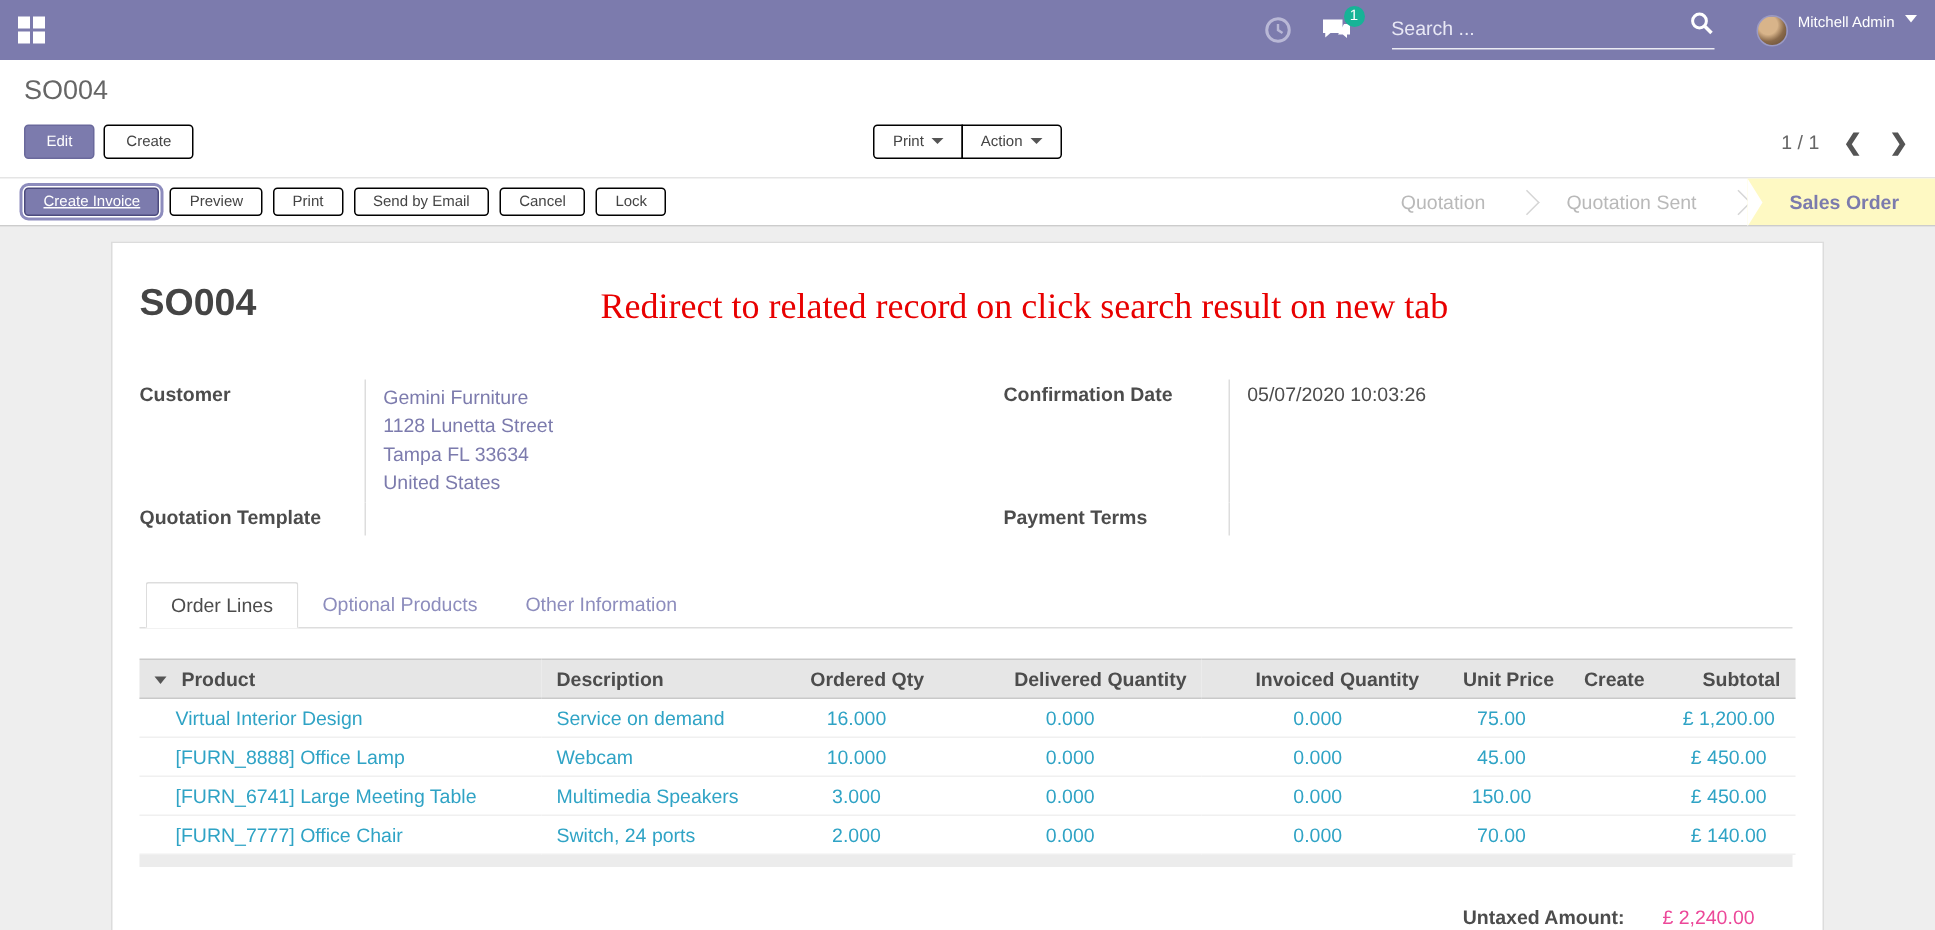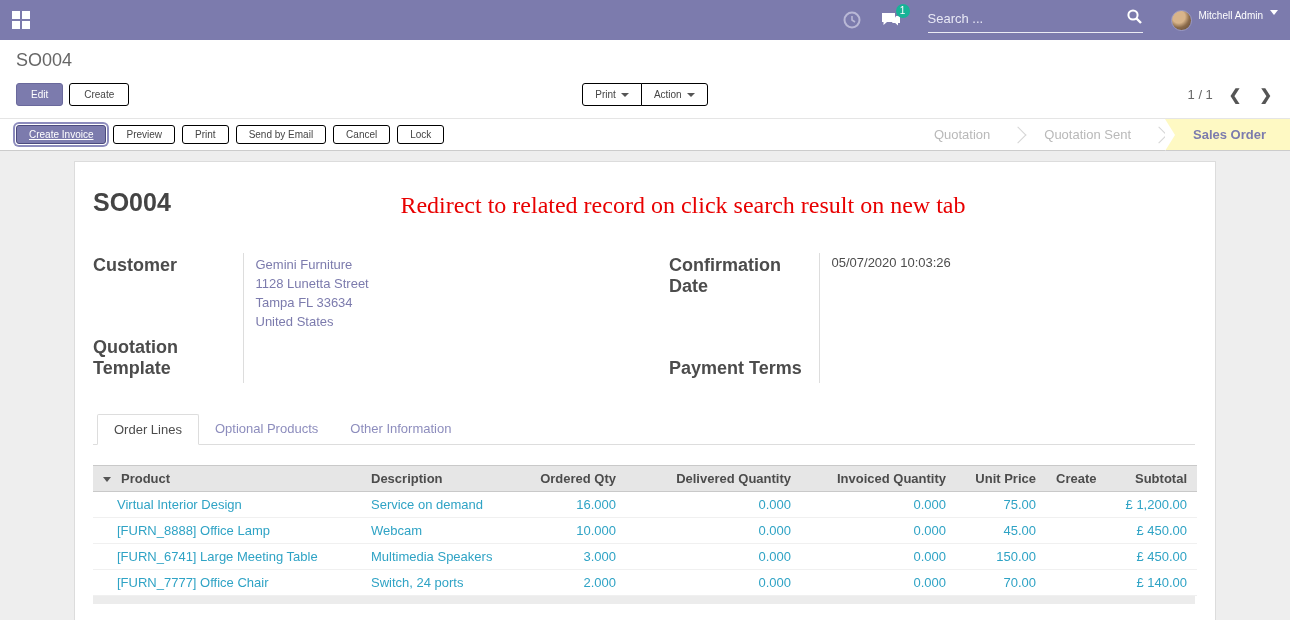--- a/index.html
+++ b/index.html
@@ -53,37 +53,37 @@
   
   .content { padding:10px 0 0 0; }
   .sheet { width:1142px; margin:0 auto; background:#fff; border:1px solid #dcdcdc; min-height:460px; padding:26px 20px 20px 18px; }
   .sheet-title-row { display:flex; align-items:flex-start; }
   .sheet-title { font-size:25px; font-weight:bold; color:#444; }
   .annotation { flex:1; text-align:center; font-family:"Liberation Serif", serif; font-size:24px; color:#e80000; padding-top:4px; }
 
   .field-groups { display:grid; grid-template-columns:1fr 1fr; column-gap:50px; margin-top:34px; }
   .ftable { display:table; width:100%; border-collapse:collapse; }
   .frow { display:table-row; }
-  .flabel { display:table-cell; width:150px; font-size:18px; font-weight:bold; color:#4c4c4c; padding:2px 0 4px 0; vertical-align:top; }
+  .flabel { display:table-cell; width:150px; font-size:13px; font-weight:bold; color:#4c4c4c; padding:2px 0 4px 0; vertical-align:top; }
   .fval { display:table-cell; border-left:1px solid #ddd; padding:2px 0 4px 12px; font-size:13px; vertical-align:top; min-height:20px; }
   .fval.link { color:#7c7bad; }
   .fval .line { line-height:19px; }
   .fval.empty { height:22px; }
 
   
   .tabs { margin-top:30px; border-bottom:1px solid #ddd; display:flex; padding-left:4px; }
   .tab { font-size:13px; padding:7px 16px; cursor:pointer; color:#8d8dbd; position:relative; top:1px; }
   .tab.active { background:#fff; border:1px solid #ddd; border-bottom:1px solid #fff; border-radius:2px 2px 0 0; color:#4c4c4c; }
 
   
   table.lines { width:100%; border-collapse:collapse; margin-top:20px; table-layout:fixed; }
   table.lines th { background:#e6e6e6; border-top:1px solid #c9c9c9; border-bottom:1px solid #c9c9c9; font-size:13px; font-weight:bold; color:#4c4c4c; padding:5px 10px; text-align:left; }
   table.lines th.num { text-align:right; }
   table.lines td { font-size:13px; color:#2fa3c5; padding:5px 10px; border-bottom:1px solid #f0f0f0; cursor:pointer; }
-  table.lines td.num { text-align:right; }
+  table.lines td.num { text-align:center; }
   .hdr-caret { display:inline-block; width:0; height:0; border-left:4px solid transparent; border-right:4px solid transparent; border-top:5px solid #555; margin-right:10px; vertical-align:middle; cursor:pointer; }
   .table-foot-strip { height:8px; background:#ececec; }
 
   .totals { display:flex; justify-content:flex-end; align-items:center; margin-top:26px; padding-right:0; }
   .totals .tlabel { font-size:13px; font-weight:bold; color:#4c4c4c; }
   .totals .tval { font-size:13px; color:#ec4899; width:112px; text-align:center; }
 </style>
 </head>
 <body>
 

